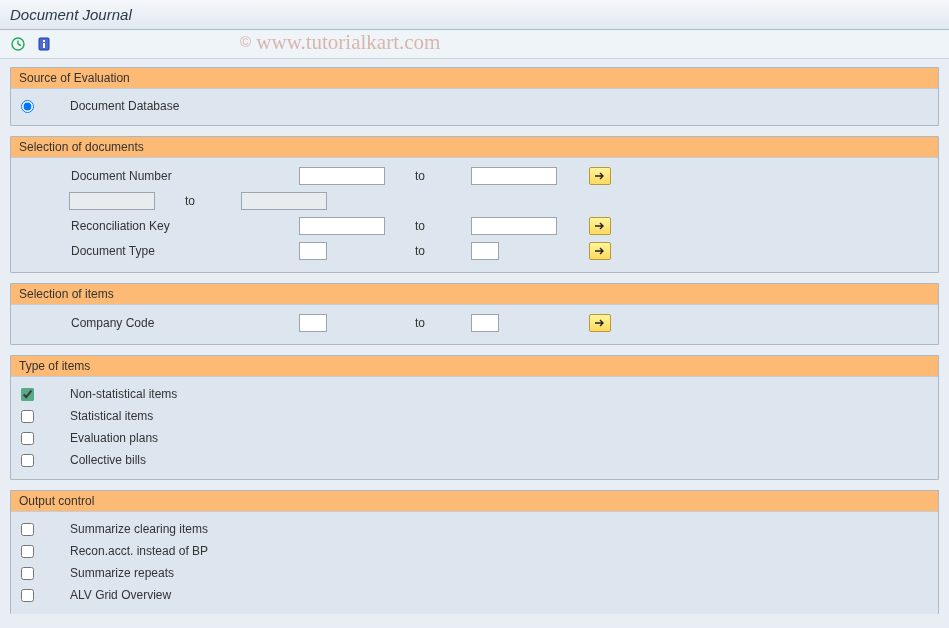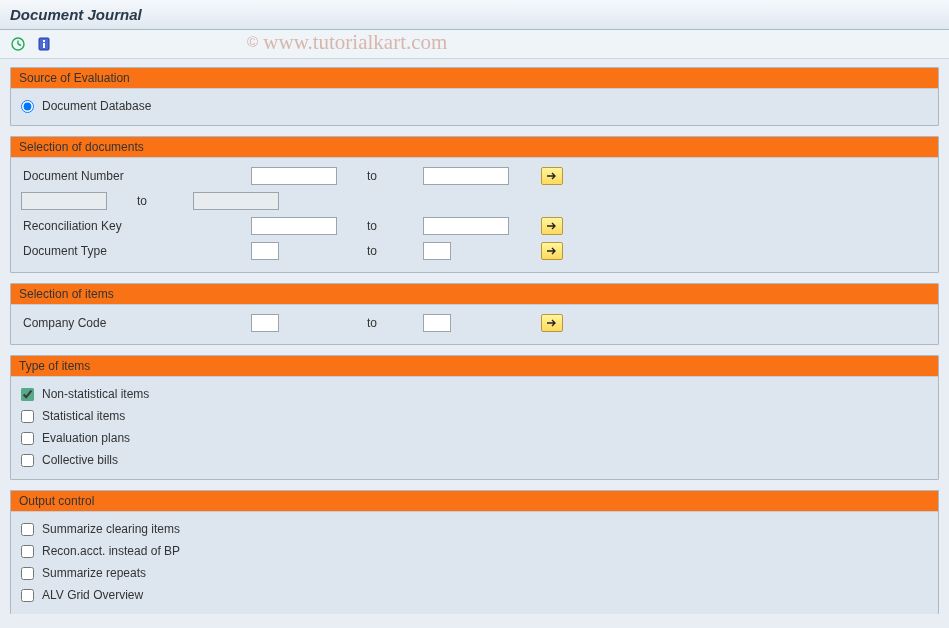--- a/index.html
+++ b/index.html
@@ -1,50 +1,50 @@
 <!DOCTYPE html>
 <html><head>
   <meta charset="utf-8">
   <style>
     * { box-sizing: border-box; margin: 0; padding: 0; font-family: Arial, sans-serif; }
     body { background: #e8eef4; font-size: 12px; color: #333; width: 949px; height: 628px; overflow: hidden; position: relative; }
     
     .title-bar { background: linear-gradient(to bottom, #f5f8fb, #e0e8f0); padding: 6px 10px; border-bottom: 1px solid #aab9c8; }
-    .title-bar h1 { font-size: 15px; font-style: italic; font-weight: bold; color: #2a3a4a; }
+    .title-bar h1 { font-size: 15px; font-style: italic; font-weight: normal; color: #2a3a4a; }
     
     .toolbar { background: #eff4f9; padding: 4px 8px; border-bottom: 1px solid #ccd6e0; display: flex; gap: 6px; align-items: center; }
     .toolbar-btn { width: 20px; height: 20px; display: flex; align-items: center; justify-content: center; cursor: pointer; border: 1px solid transparent; }
     
     .content { padding: 8px 10px; }
     
     .group { border: 1px solid #aeb8c3; background: #dde6ef; margin-bottom: 10px; border-radius: 1px; }
-    .group-title { padding: 3px 8px; font-size: 12px; color: #333; border-bottom: 1px solid #c5ccd5; background: #f97316; }
+    .group-title { padding: 3px 8px; font-size: 12px; color: #333; border-bottom: 1px solid #c5ccd5; background: #fdba74; }
     .group-body { padding: 6px 10px 8px 10px; }
     
-    .row { display: flex; align-items: center; min-height: 24px; margin-bottom: 1px; }
+    .row { display: flex; align-items: center; min-height: 24px; margin-bottom: 1px; margin-left: 48px; }
     .label { width: 230px; font-size: 12px; color: #333; padding-left: 2px; }
-    .label-cb { font-size: 12px; color: #333; padding-left: 4px; }
+    .label-cb { font-size: 12px; color: #333; padding-left: 4px; margin-left: 28px; }
     
     .radio-row, .check-row { display: flex; align-items: center; min-height: 22px; }
     input[type="radio"], input[type="checkbox"] { margin-right: 4px; width: 13px; height: 13px; cursor: pointer; }
     input[type="checkbox"] { accent-color: #5a8; }
     
     .text-input { border: 1px solid #9aa5b0; background: #fff; height: 18px; padding: 1px 4px; font-size: 12px; }
     .w-med { width: 86px; }
     .w-sm { width: 28px; }
     
     .to-lbl { width: 26px; margin-left: 30px; font-size: 12px; }
     .to-gap { width: 30px; }
     .filled { background: #e8ecef; }
     
     .range-btn { margin-left: 32px; width: 22px; height: 18px; background: linear-gradient(to bottom, #fff59a, #ffd95e); border: 1px solid #b89a3e; display: flex; align-items: center; justify-content: center; cursor: pointer; border-radius: 2px; }
     .range-btn svg { width: 12px; height: 10px; }
     .spacer-btn { margin-left: 32px; width: 22px; height: 18px; visibility: hidden; }
     
-    .watermark { position: absolute; top: 30px; left: 247px; color: rgba(210,160,145,0.75); font-size: 21px; font-family: Georgia, serif; pointer-events: none; z-index: 10; }
+    .watermark { position: absolute; top: 30px; left: 240px; color: rgba(210,160,145,0.75); font-size: 21px; font-family: Georgia, serif; pointer-events: none; z-index: 10; }
     .watermark .c { font-size: 15px; vertical-align: 2px; }
   </style>
 </head>
 <body>
 
 <div class="watermark"><span class="c">©</span> www.tutorialkart.com</div>
 
 <div class="title-bar">
   <h1>Document Journal</h1>
 </div>

